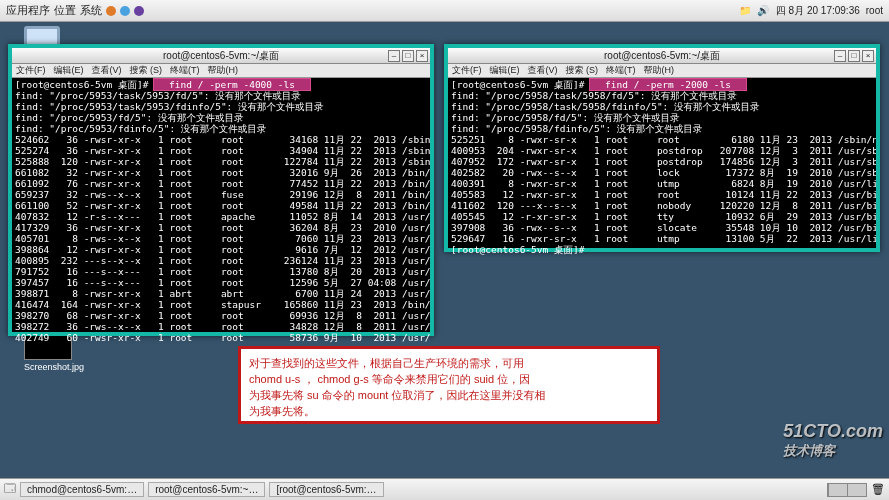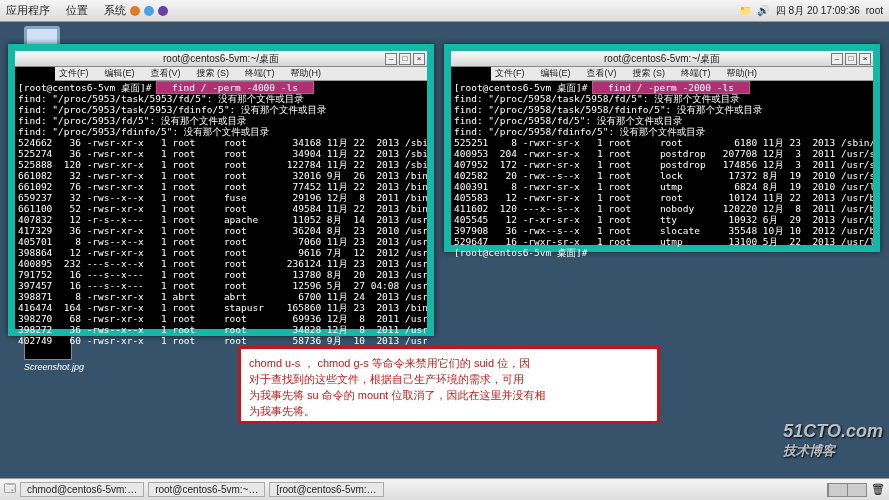--- a/index.html
+++ b/index.html
@@ -1,33 +1,33 @@
 <!DOCTYPE html>
 <html><head>
 <meta charset="utf-8">
 <style>
   * { margin: 0; padding: 0; box-sizing: border-box; }
   body { width: 889px; height: 500px; background: #36536b; font-family: sans-serif; font-size: 11px; overflow: hidden; position: relative; }
   .topbar { height: 22px; background: linear-gradient(#f5f5f5,#ddd); display: flex; align-items: center; padding: 0 6px; border-bottom: 1px solid #999; }
-  .topbar .menu { display: flex; gap: 16px; }
+  .topbar .menu { display: flex; gap: 4px; }
   .topbar .menu span { color:#222; }
   .topbar .icons { display:flex; gap:4px; margin-left:4px; }
   .topbar .right { margin-left:auto; display:flex; gap:6px; align-items:center; color:#222; font-size:10px;}
   .desktop-icon { position:absolute; top:26px; left:24px; text-align:center; color:#fff; font-size:10px; }
   .desktop-icon .monitor { width:36px; height:26px; background:#cfe3f8; border:3px solid #8ba6c0; border-radius:3px; margin:0 auto 2px; position:relative;}
   .desktop-icon .monitor:after{content:"";position:absolute;bottom:-6px;left:12px;width:12px;height:4px;background:#8ba6c0;}
-  .shot-icon { position:absolute; top:330px; left:24px; text-align:center; color:#fff; font-size:9px;font-style:italic;}
+  .shot-icon { position:absolute; top:330px; left:24px; text-align:center; color:#fff; font-size:9px;}
   .shot-icon .thumb{width:48px;height:30px;background:#000;border:1px solid #888;margin-bottom:2px;}
-  .termwin { position:absolute; background:#000; border:7px solid #14b8a6; box-shadow:0 0 6px rgba(0,0,0,.6);}
+  .termwin { position:absolute; background:#000; border:4px solid #14b8a6; box-shadow:0 0 6px rgba(0,0,0,.6);}
   .termwin.left { top:44px; left:8px; width:426px; height:292px;}
   .termwin.right{ top:44px; left:444px; width:436px; height:208px;}
   .titlebar{height:16px;background:linear-gradient(#fcfcfc,#d5d5d5);display:flex;align-items:center;justify-content:center;font-size:10px;color:#222;position:relative;border-bottom:1px solid #888;}
   .titlebar .buttons{position:absolute;right:2px;display:flex;gap:2px;}
   .titlebar .buttons span{width:12px;height:12px;border:1px solid #777;background:#eee;font-size:8px;line-height:10px;text-align:center;}
-  .menubar{height:14px;background:#e9e9e9;font-size:9px;color:#222;display:flex;gap:16px;align-items:center;padding:0 4px;border-bottom:1px solid #999;margin-left:40px;}
+  .menubar{height:14px;background:#e9e9e9;font-size:9px;color:#222;display:flex;gap:8px;align-items:center;padding:0 4px;border-bottom:1px solid #999;}
   .termbody{padding:1px 3px;color:#fff;font-family:monospace;font-size:9.5px;line-height:11px;white-space:pre;overflow:hidden;}
   .hl{background:#b03073;outline:1px solid #d64a90;padding:0 15px;}
   .notebox{position:absolute;top:346px;left:238px;width:422px;height:78px;border:3px solid #c01818;background:#fff;padding:6px 8px;color:#c01818;font-size:11px;line-height:16px;font-family:"Microsoft YaHei",sans-serif;}
   .watermark{position:absolute;right:6px;bottom:40px;font-family:Arial;font-weight:bold;font-size:18px;color:rgba(255,255,255,.7);font-style:italic;text-shadow:1px 1px 2px #000;}
   .taskbar{position:absolute;bottom:0;left:0;right:0;height:22px;background:linear-gradient(#f5f5f5,#ddd);display:flex;align-items:center;padding:0 4px;gap:4px;border-top:1px solid #999;}
   .taskbar .task{background:#e8e8e8;border:1px solid #aaa;padding:1px 6px;font-size:10px;color:#222;}
   .taskbar .ws{margin-left:auto;width:40px;height:14px;border:1px solid #888;background:#ccc;display:flex;}
   .taskbar .ws div{flex:1;border-left:1px solid #888;}
   .circ{display:inline-block;width:10px;height:10px;border-radius:50%;}
 </style>
@@ -133,22 +133,22 @@
 <span>400391    8 -rwxr-sr-x   1 root     utmp         6824 8月  19  2010 /usr/libexec/ute</span>
 <span>405583   12 -rwxr-sr-x   1 root     root        10124 11月 22  2013 /usr/bin/write</span>
 <span>411602  120 ---x--s--x   1 root     nobody     120220 12月  8  2011 /usr/bin/ssh-ag</span>
 <span>405545   12 -r-xr-sr-x   1 root     tty         10932 6月  29  2013 /usr/bin/wall</span>
 <span>397908   36 -rwx--s--x   1 root     slocate     35548 10月 10  2012 /usr/bin/locate</span>
 <span>529647   16 -rwxr-sr-x   1 root     utmp        13100 5月  22  2013 /usr/lib/vte/gno</span>
 <span>[root@centos6-5vm 桌面]#</span></div>
 </div>
 
 <div class="notebox">
+  <div>对于查找到的这些文件，根据自己生产环境的需求，可用</div>
   <div>chomd u-s ， chmod g-s  等命令来禁用它们的 suid 位，因</div>
-  <div>对于查找到的这些文件，根据自己生产环境的需求，可用</div>
   <div>为我事先将 su 命令的 mount 位取消了，因此在这里并没有相</div>
   <div>为我事先将。</div>
 </div>
 
 <div class="watermark">
   <div>51CTO.com</div>
   <div style="font-size:13px;">技术博客</div>
 </div>
 
 <div class="taskbar">

